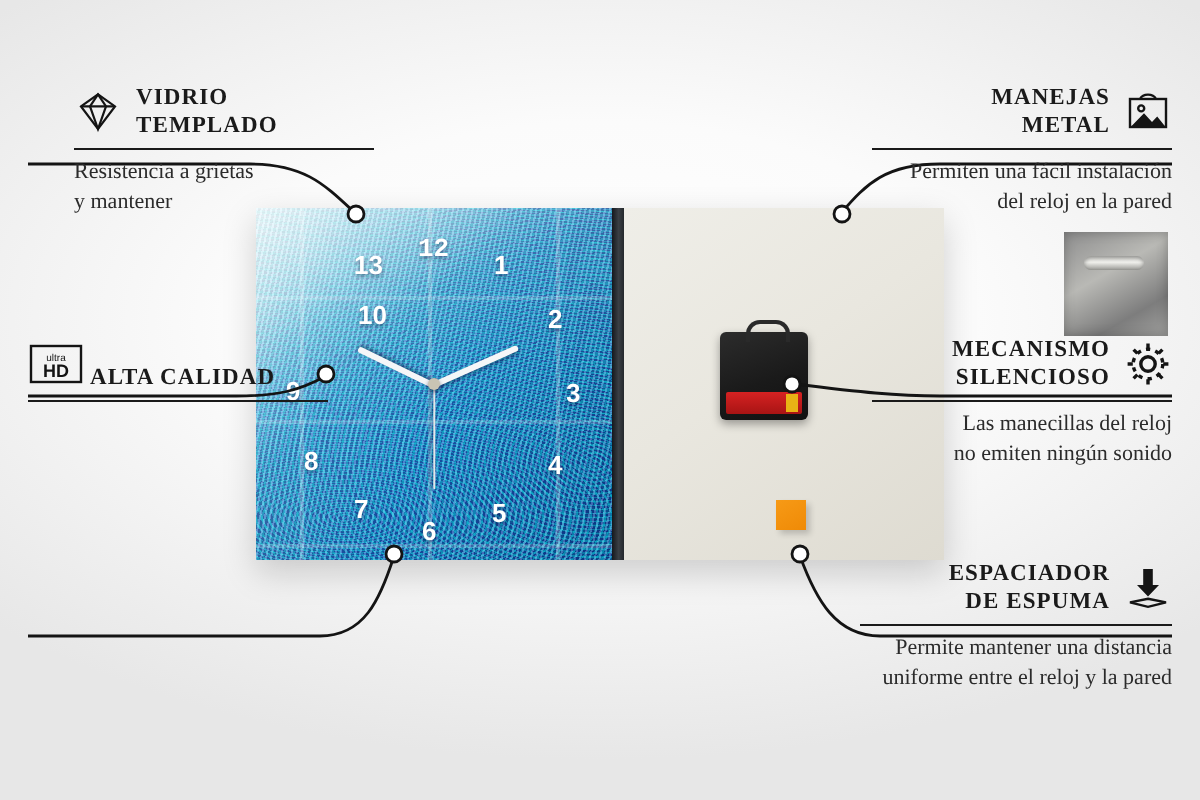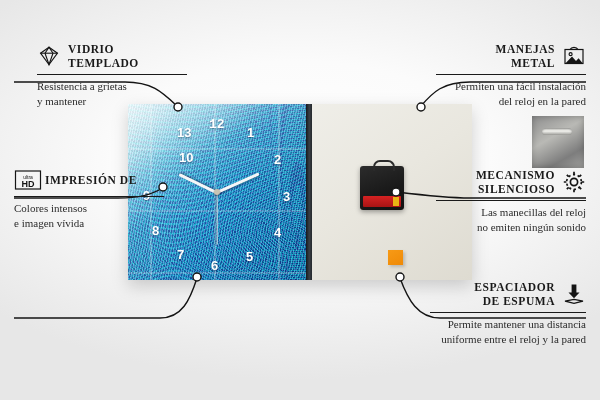--- a/index.html
+++ b/index.html
@@ -202,28 +202,25 @@
   <div class="callout left" style="left:14px;top:168px;">
     <div class="head">
       <span class="ico">
         <svg viewBox="0 0 28 24" width="28" height="24">
           <rect x="1.5" y="3" width="25" height="18" fill="none" stroke="#141414" stroke-width="1.2"></rect>
           <text x="14" y="10.6" font-family="Liberation Sans, sans-serif" font-size="5" fill="#141414" text-anchor="middle">ultra</text>
           <text x="14" y="18.6" font-family="Liberation Sans, sans-serif" font-size="9" font-weight="bold" fill="#141414" text-anchor="middle">HD</text>
         </svg>
       </span>
       <span class="title">
-        <span>IMPRESIÓN DE</span><br>
-      </span>
-    </div>
-    <div class="rule"></div>
-    <div class="desc">
-      <span>Colores intensos</span><br>
-      <span>e imagen vívida</span>
-    </div>
+        <br>
+        <span>ALTA CALIDAD</span>
+      </span>
+    </div>
+    <div class="rule"></div>
   </div>
 
 
   <div class="callout right" style="left:436px;top:42px;">
     <div class="head">
       <span class="ico">
         <svg viewBox="0 0 24 24" width="24" height="24" fill="none" stroke="#141414" stroke-width="1.2">
           <path d="M8 5.5 C9.5 2.6 14.5 2.6 16 5.5"></path>
           <rect x="3" y="5.5" width="18" height="14"></rect>
           <circle cx="8.6" cy="10.2" r="1.5"></circle>

